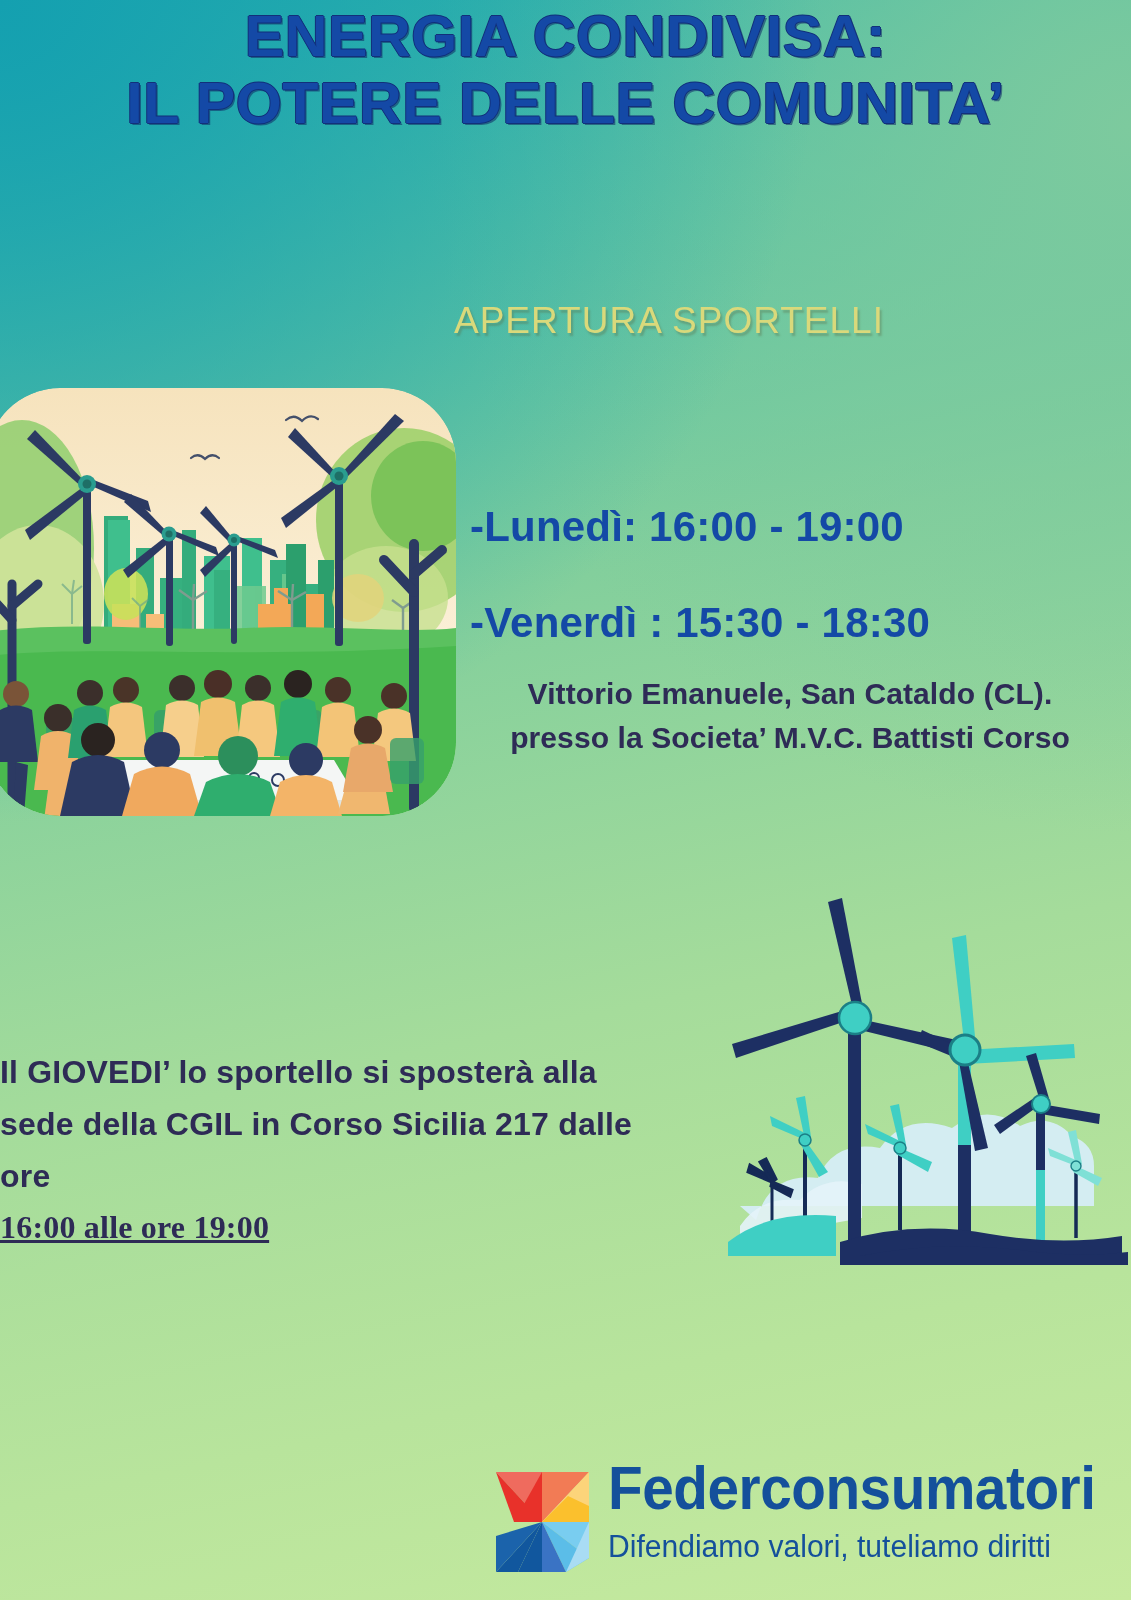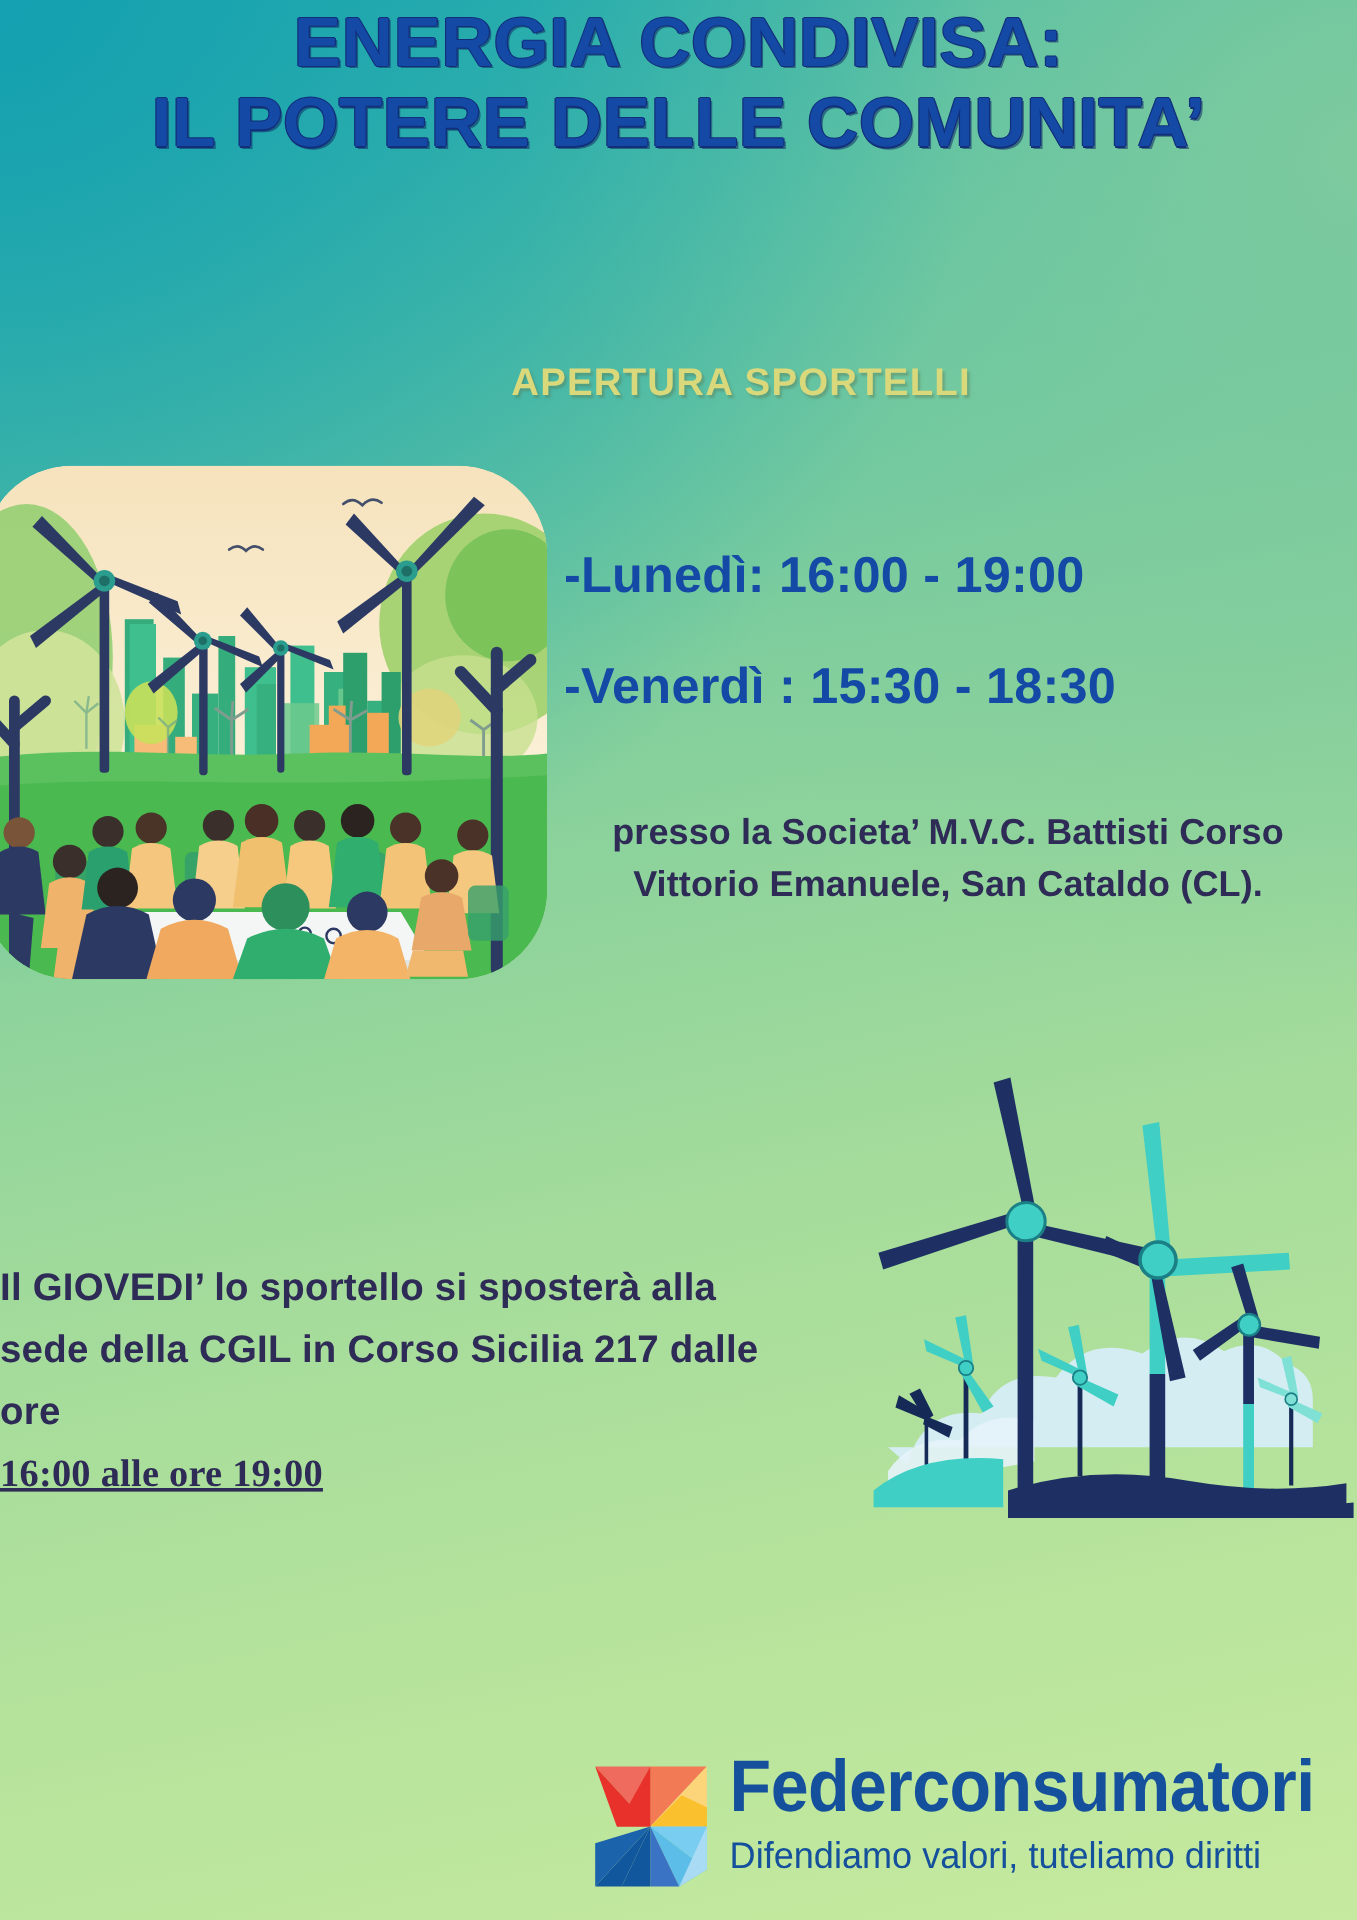--- a/index.html
+++ b/index.html
@@ -40,24 +40,24 @@
       1px 0 0 #12307a, -1px 0 0 #12307a, 0 1px 0 #12307a, 0 -1px 0 #12307a,
       2px 2px 0 rgba(16,40,100,0.55);
     white-space: nowrap;
   }
   .title-line.l2 { font-size: 58px; margin-top: 12px; }
 
   
   .apertura {
     position: absolute;
     top: 300px;
-    left: 426px;
+    left: 454px;
     width: 660px;
-    font-weight: 700;
-    font-size: 32px;
+    font-weight: 400;
+    font-size: 37px;
     letter-spacing: 1px;
     color: #d9d97b;
     text-shadow: 2px 3px 2px rgba(90,110,70,0.38);
     white-space: nowrap;
   }
 
   
   .schedule {
     position: absolute;
     top: 455px;
@@ -65,20 +65,21 @@
     width: 630px;
   }
   .sched-line {
     display: block;
     font-weight: 700;
     font-size: 42px;
     color: #1449a6;
     letter-spacing: 0.2px;
     margin-bottom: 45px;
     white-space: nowrap;
+    margin-top: 48px;
   }
 
   
   .venue {
     position: absolute;
     top: 672px;
     left: 470px;
     width: 640px;
     text-align: center;
     font-weight: 700;
@@ -182,22 +183,22 @@
   </div>
 
   <div class="apertura">APERTURA SPORTELLI</div>
 
   <div class="schedule">
     <span class="sched-line">-Lunedì: 16:00 - 19:00</span>
     <span class="sched-line">-Venerdì : 15:30 - 18:30</span>
   </div>
 
   <div class="venue">
+    <span>Vittorio Emanuele, San Cataldo (CL).</span>
     <span>presso la Societa’ M.V.C. Battisti Corso</span>
-    <span>Vittorio Emanuele, San Cataldo (CL).</span>
   </div>
 
   <div class="notice">
     <span>Il GIOVEDI’ lo sportello si sposterà alla</span>
     <span>sede della CGIL in Corso Sicilia 217 dalle</span>
     <span><span>ore </span><u>16:00 alle ore 19:00</u></span>
   </div>
 
   <div class="community">
     <svg width="470" height="428" viewBox="0 0 470 428" xmlns="http://www.w3.org/2000/svg">

